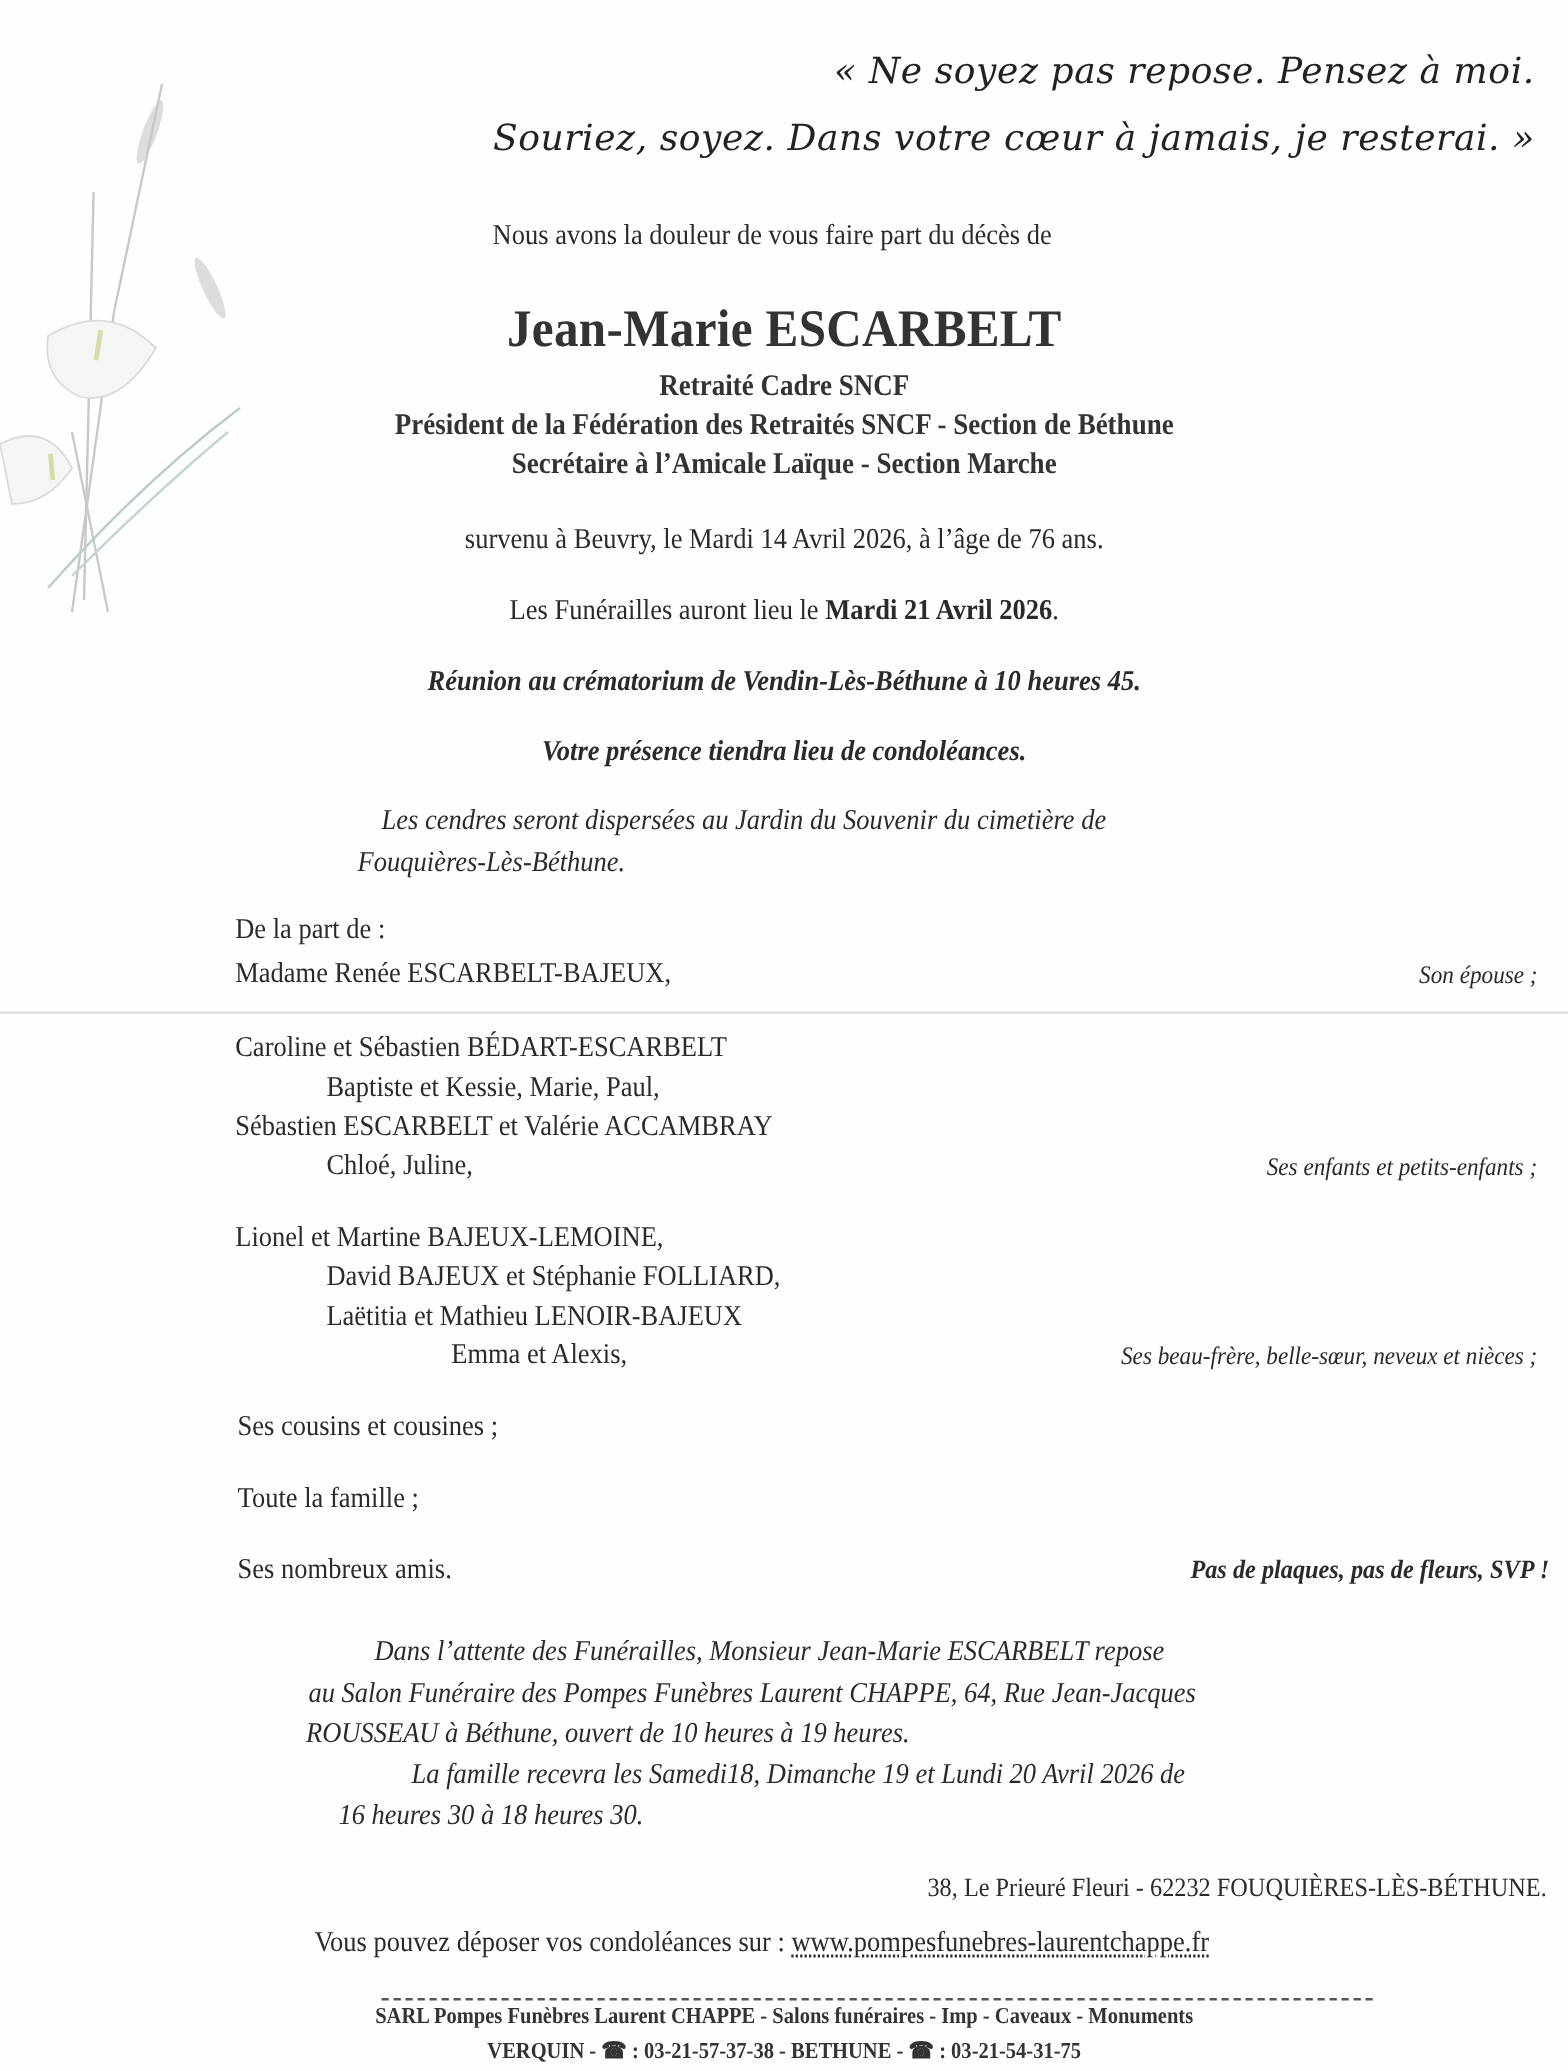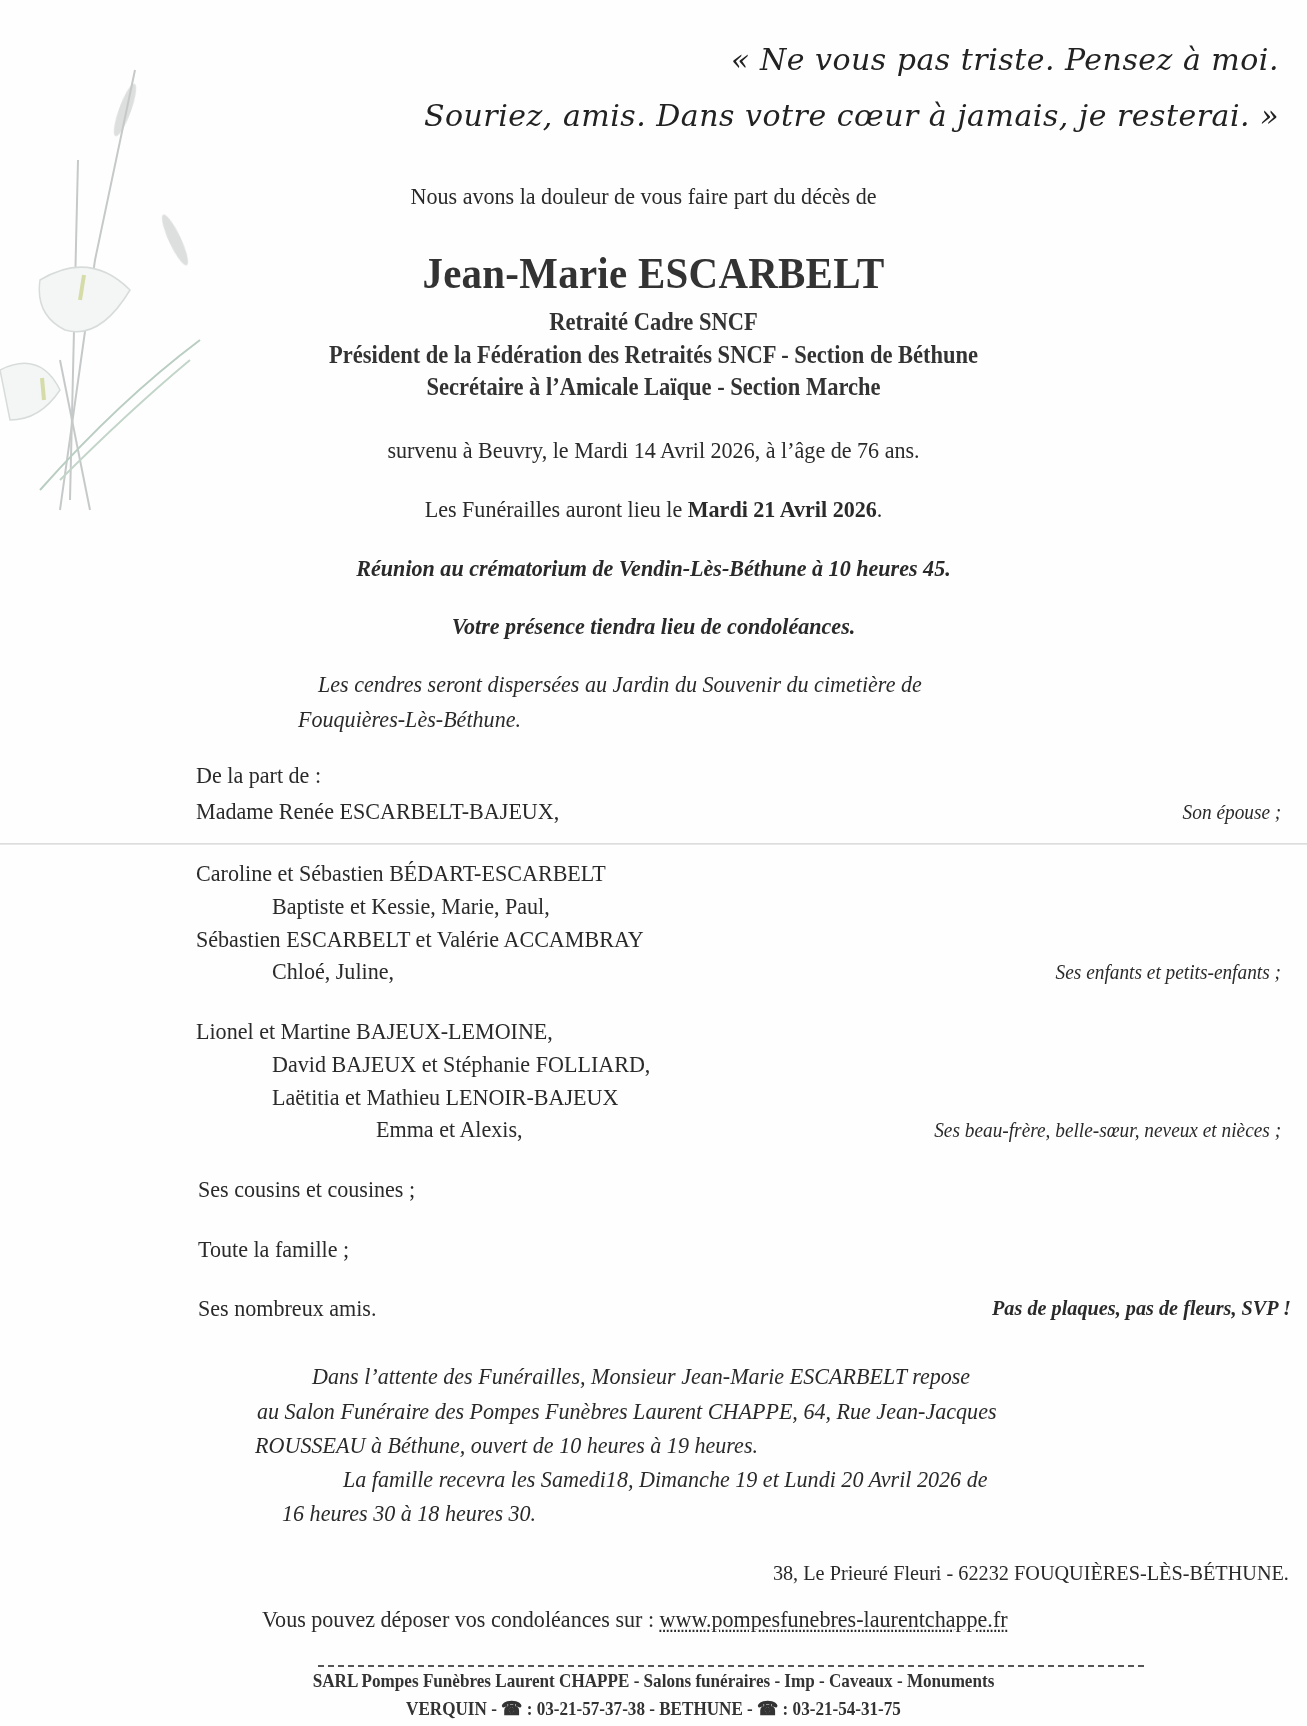--- a/index.html
+++ b/index.html
@@ -43,22 +43,22 @@
     <ellipse cx="175" cy="200" rx="6" ry="28" transform="rotate(-25 175 200)"></ellipse>
   </g>
   <g fill="#f3f6f5" stroke="#d7dcdb" stroke-width="1.5">
     <path d="M40 240 Q90 210 130 250 Q100 300 65 290 Q35 275 40 240 Z"></path>
     <path d="M0 330 Q40 310 60 350 Q40 380 10 380 Z"></path>
   </g>
   <line x1="80" y1="260" x2="84" y2="235" stroke="#d6dca8" stroke-width="4"></line>
   <line x1="44" y1="360" x2="42" y2="338" stroke="#d6dca8" stroke-width="4"></line>
 </svg>
 
-<div class="abs quote right" style="right:28px; top:42px;">« Ne vous pas triste. Pensez à moi.</div>
-<div class="abs quote right" style="right:28px; top:98px;">Souriez, amis. Dans votre cœur à jamais, je resterai. »</div>
+<div class="abs quote right" style="right:28px; top:42px;">« Ne soyez pas repose. Pensez à moi.</div>
+<div class="abs quote right" style="right:28px; top:98px;">Souriez, soyez. Dans votre cœur à jamais, je resterai. »</div>
 
 <div class="abs center reg cond" style="top:183px; left:-10px;">Nous avons la douleur de vous faire part du décès de</div>
 <div class="abs center title" style="top:248px; left:0px;">Jean-Marie ESCARBELT</div>
 <div class="abs center subtitle" style="top:308px;">Retraité Cadre SNCF</div>
 <div class="abs center subtitle" style="top:341px;">Président de la Fédération des Retraités SNCF - Section de Béthune</div>
 <div class="abs center subtitle" style="top:373px;">Secrétaire à l’Amicale Laïque - Section Marche</div>
 
 <div class="abs center reg cond" style="top:437px;">survenu à Beuvry, le Mardi 14 Avril 2026, à l’âge de 76 ans.</div>
 
 <div class="abs center reg cond" style="top:496px;">

